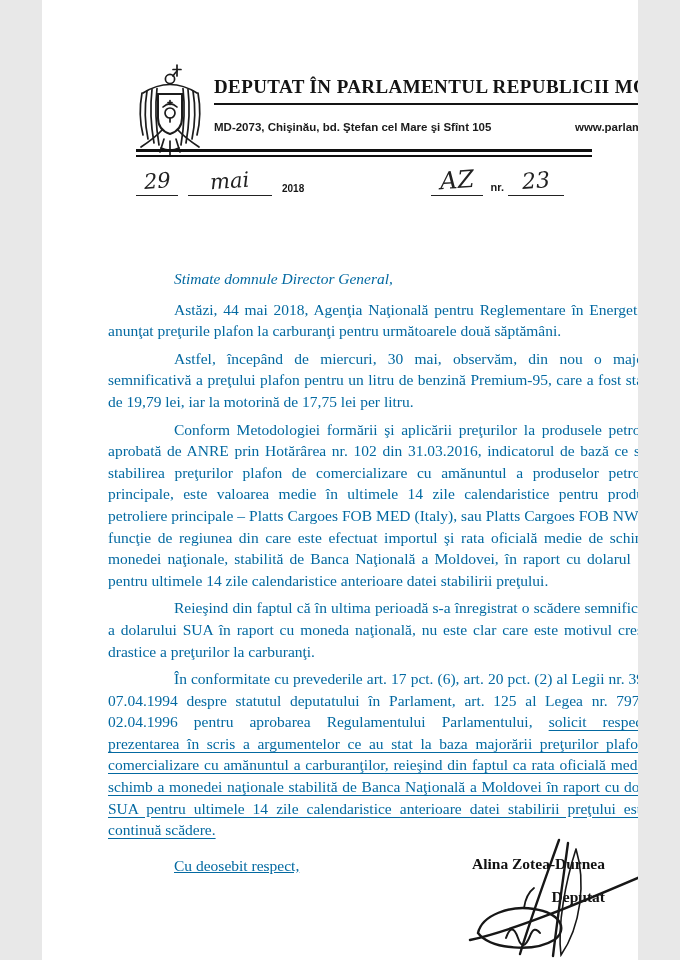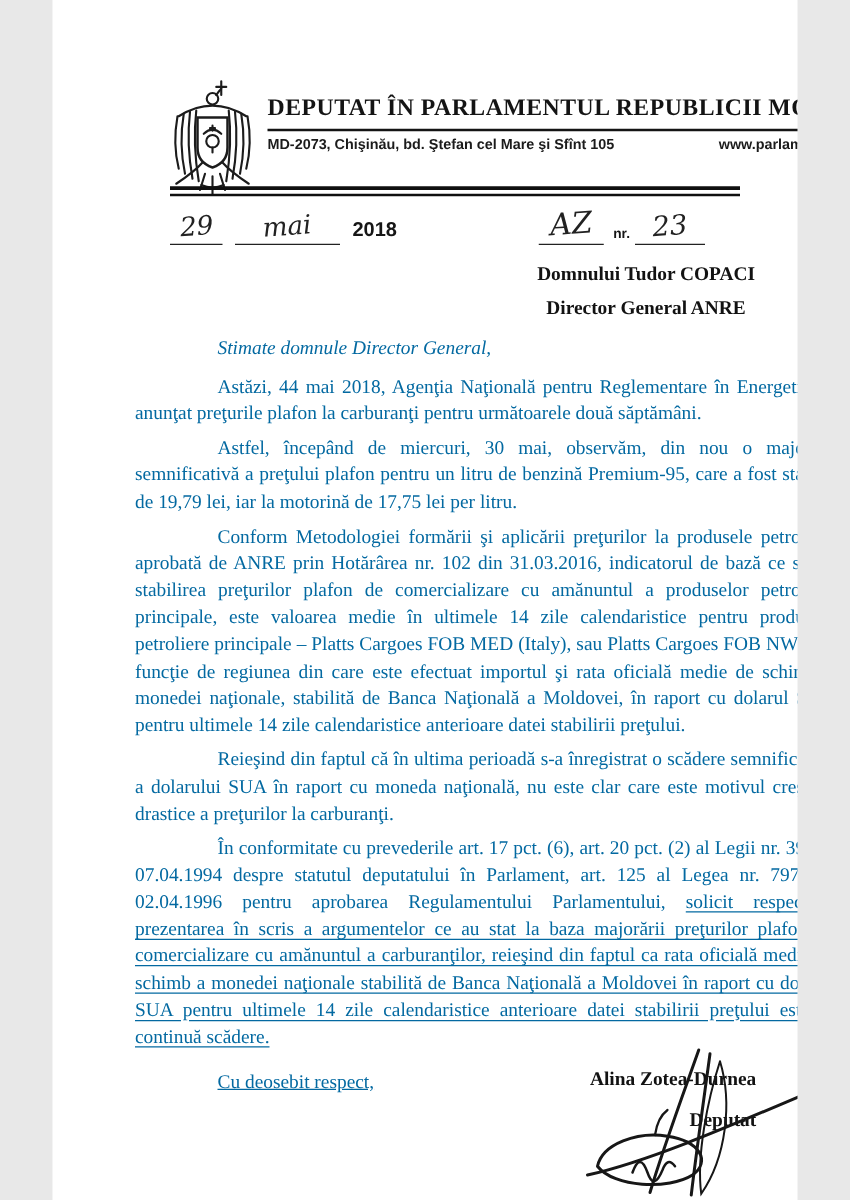--- a/index.html
+++ b/index.html
@@ -9,21 +9,21 @@
     font-family:"Liberation Serif","DejaVu Serif",serif;color:#161616;
   }
   
   .emblem{position:absolute;left:88px;top:62px;width:80px;height:96px;}
   .head-right{position:absolute;left:172px;top:76px;width:466px;}
   .letter-title{
     font-size:19px;font-weight:700;letter-spacing:.4px;white-space:nowrap;
     border-bottom:2px solid #141414;padding-bottom:5px;color:#141414;
   }
   .addr-row{
-    margin-top:5px;display:flex;justify-content:space-between;align-items:baseline;
+    margin-top:16px;display:flex;justify-content:space-between;align-items:baseline;
     font-family:"Liberation Sans","DejaVu Sans",sans-serif;
     font-size:11.5px;font-weight:700;color:#1b1b1b;
   }
   .double-rule{
     position:absolute;left:94px;right:46px;top:149px;height:3px;
     border-top:3px solid #101010;border-bottom:2px solid #101010;
   }
   
   .dateline{position:absolute;left:94px;right:46px;top:160px;height:42px;}
   .date-left{position:absolute;left:0;bottom:6px;display:flex;align-items:flex-end;}
@@ -32,21 +32,21 @@
     display:inline-block;transform:rotate(-4deg);
   }
   .hw-slot{
     display:inline-block;text-align:center;
     border-bottom:1.6px solid #222;padding:0 4px 1px;
   }
   .slot-day{min-width:34px;font-size:21px;}
   .slot-month{min-width:76px;margin-left:10px;font-size:21px;}
   .year{
     margin-left:10px;font-family:"Liberation Sans","DejaVu Sans",sans-serif;
-    font-size:16px;font-weight:700;position:relative;top:-2px;
+    font-size:10px;font-weight:700;position:relative;top:-2px;
   }
   .ref-right{position:absolute;right:28px;bottom:6px;display:flex;align-items:flex-end;}
   .slot-init{min-width:44px;font-size:24px;}
   .ref-label{
     margin:0 4px 0 8px;font-family:"Liberation Sans","DejaVu Sans",sans-serif;
     font-size:11px;font-weight:700;position:relative;top:-3px;
   }
   .slot-num{min-width:48px;font-size:22px;}
   
   .recipient{
@@ -129,24 +129,20 @@
       <span class="hw-slot slot-month"><span class="hw">mai</span></span>
       <span class="year">2018</span>
     </div>
     <div class="ref-right">
       <span class="hw-slot slot-init"><span class="hw">AZ</span></span>
       <span class="ref-label">nr.</span>
       <span class="hw-slot slot-num"><span class="hw">23</span></span>
     </div>
   </div>
 
-  <div class="recipient">
-    <div>Domnului Tudor COPACI</div>
-    <div>Director General ANRE</div>
-  </div>
 
   <main class="letter-body">
     <p class="salutation">Stimate domnule Director General,</p>
     <p>Astăzi, 44 mai 2018, Agenţia Naţională pentru Reglementare în Energetică a anunţat preţurile plafon la carburanţi pentru următoarele două săptămâni.</p>
     <p>Astfel, începând de miercuri, 30 mai, observăm, din nou o majorare semnificativă a preţului plafon pentru un litru de benzină Premium-95, care a fost stabilit de 19,79 lei, iar la motorină de 17,75 lei per litru.</p>
     <p>Conform Metodologiei  formării şi aplicării preţurilor la produsele petroliere aprobată de ANRE prin Hotărârea nr. 102 din 31.03.2016, indicatorul de bază ce stă la stabilirea preţurilor plafon de comercializare cu amănuntul a produselor petroliere principale, este valoarea medie în ultimele 14 zile calendaristice pentru produsele petroliere principale – Platts Cargoes FOB MED (Italy), sau Platts Cargoes FOB NWE, în funcţie de regiunea din care este efectuat importul şi rata oficială medie de schimb a monedei naţionale, stabilită de Banca Naţională a Moldovei, în raport cu dolarul SUA pentru ultimele 14  zile calendaristice anterioare datei stabilirii preţului.</p>
     <p>Reieşind din faptul că în ultima perioadă s-a înregistrat o scădere semnificativă a  dolarului SUA în raport cu moneda naţională, nu este clar care este motivul creşterii drastice a preţurilor la carburanţi.</p>
     <p><span>În conformitate cu prevederile art. 17 pct. (6), art. 20 pct. (2) al Legii nr. 39 din 07.04.1994 despre statutul deputatului în Parlament, art. 125 al Legea nr. 797 din 02.04.1996 pentru aprobarea Regulamentului Parlamentului, </span><span class="u-run">solicit respectuos prezentarea în scris a argumentelor ce au stat la baza majorării preţurilor plafon de comercializare cu amănuntul a carburanţilor, reieşind din faptul ca  rata oficială medie de schimb a monedei naţionale stabilită de Banca Naţională a Moldovei în raport cu dolarul SUA pentru ultimele 14  zile calendaristice anterioare datei stabilirii preţului este în continuă scădere.</span></p>
     <p class="closing">Cu deosebit respect,</p>
   </main>

